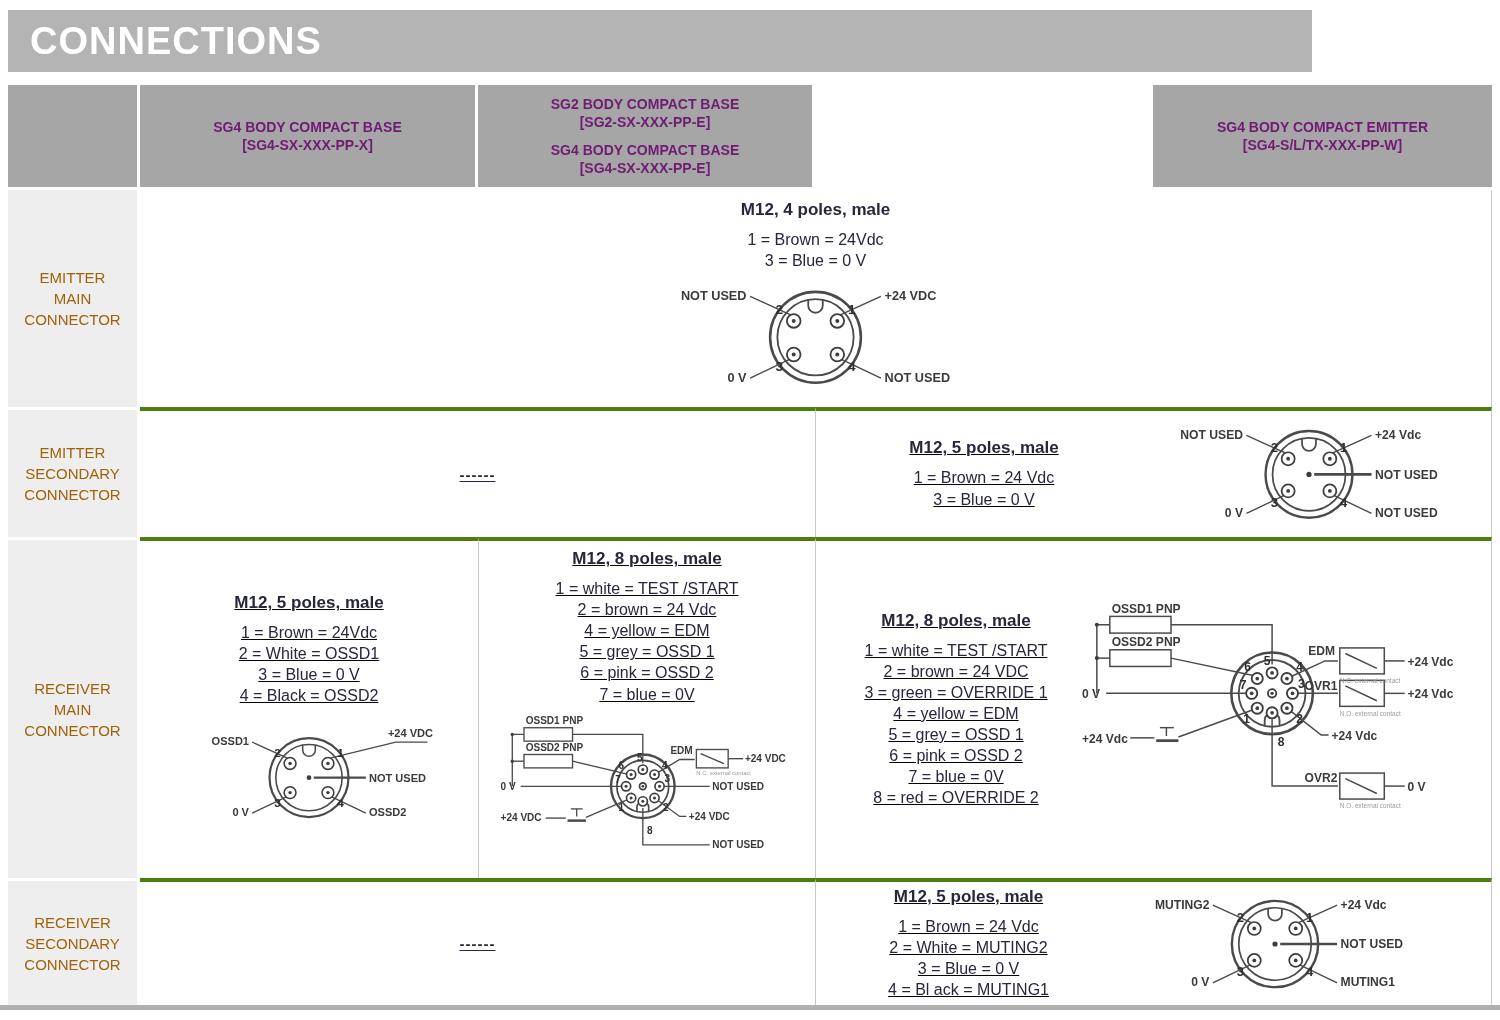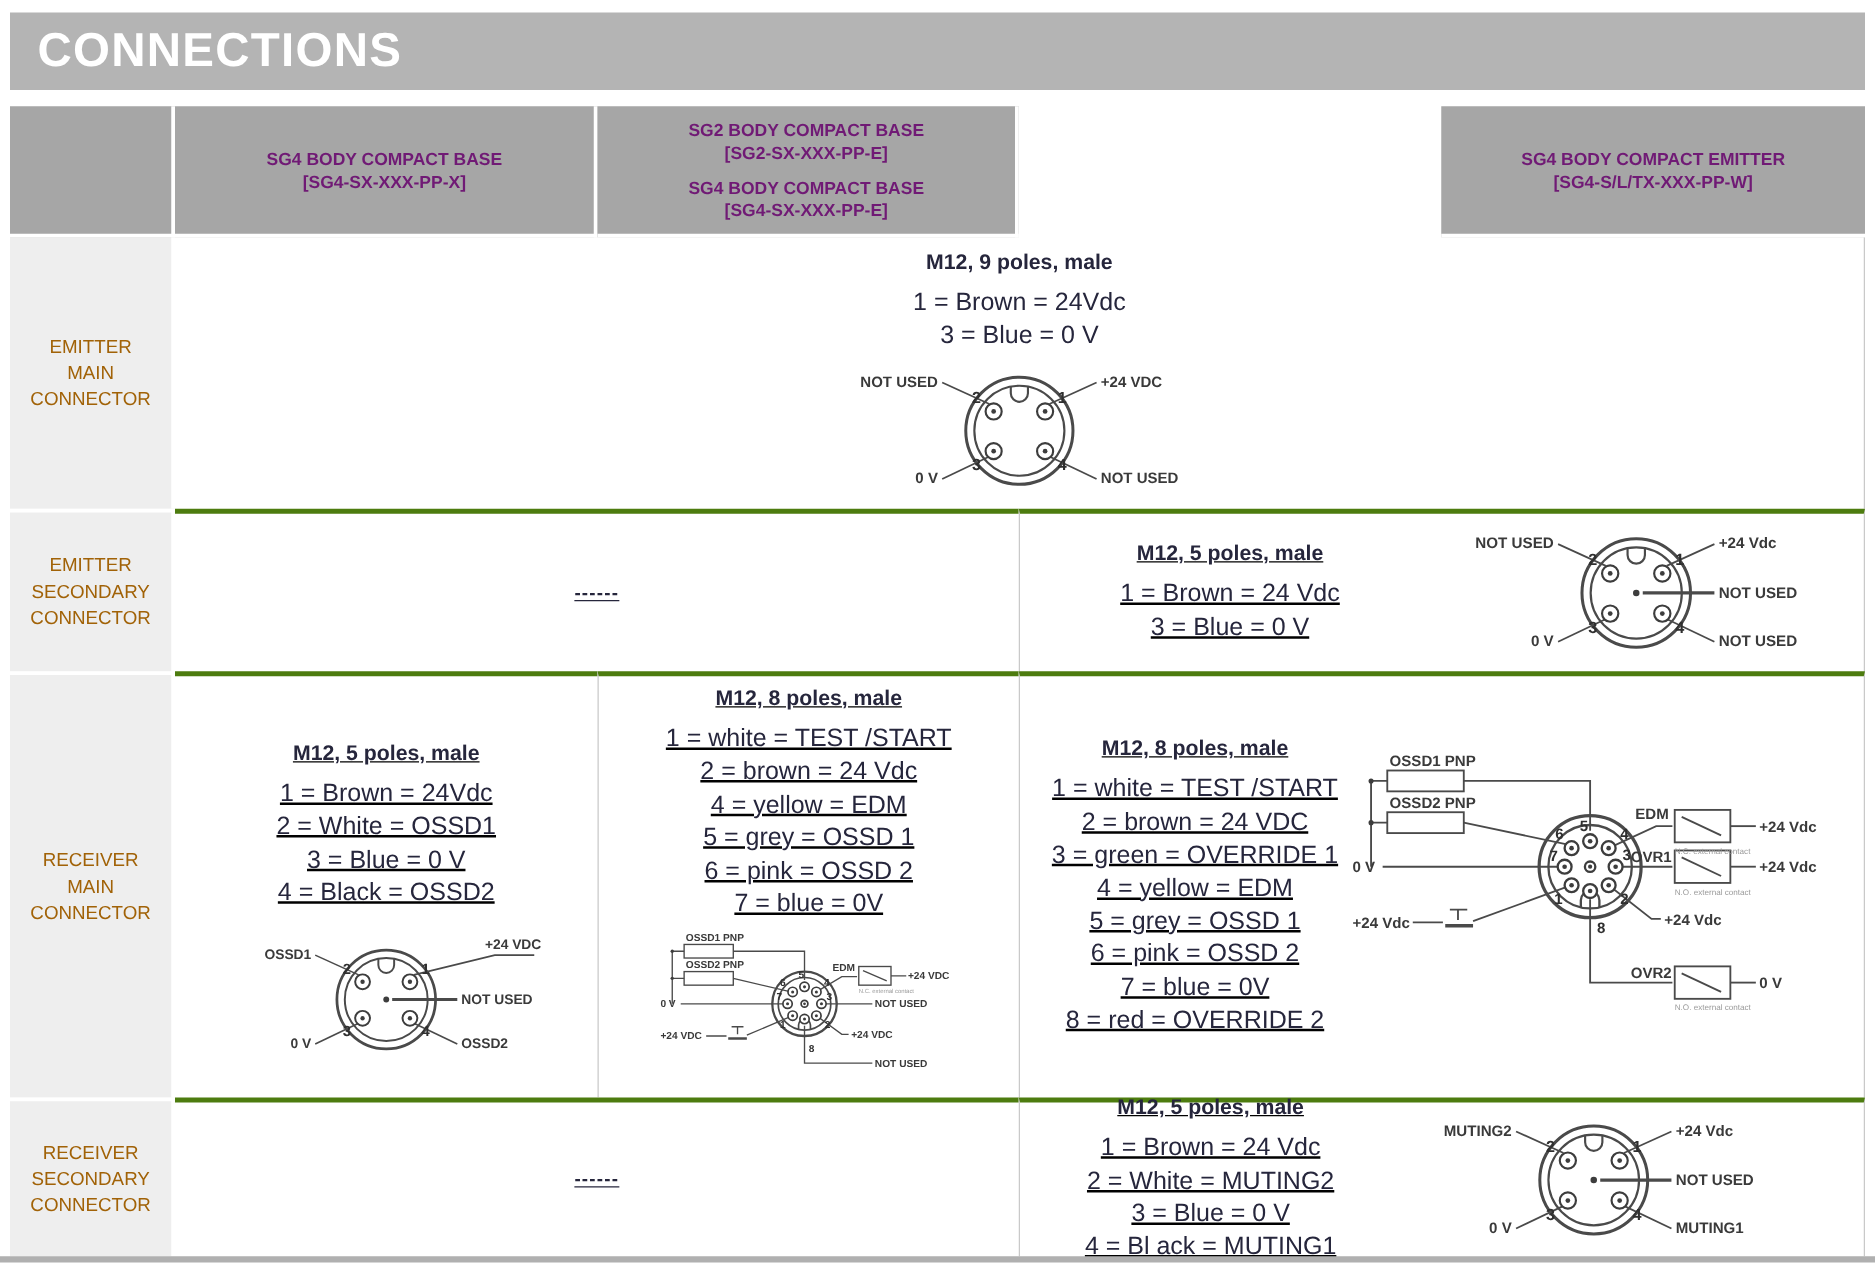--- a/index.html
+++ b/index.html
@@ -1,19 +1,19 @@
 <!DOCTYPE html>
 <html><head>
 <meta charset="utf-8">
 <style>
   * { box-sizing: border-box; margin: 0; padding: 0; }
   html,body { width:1500px; height:1020px; background:#fff; overflow:hidden;
               font-family:"Liberation Sans", sans-serif; }
   
-  .titlebar { position:absolute; left:8px; top:10px; width:1484px; height:62px;
+  .titlebar { position:absolute; left:8px; top:10px; width:1304px; height:62px;
               background:#b4b4b4; display:flex; align-items:center; }
   .titlebar h1 { color:#fff; font-size:38px; font-weight:bold; letter-spacing:1px;
                  padding-left:22px; }
   
   .tbl { position:absolute; left:8px; top:85px;
          display:grid;
          grid-template-columns:132px 338px 337px 338px 339px;
          grid-template-rows:105px 217px 130px 341px 127px; }
   .hcell { background:#a6a6a6; border-right:3px solid #fff; border-bottom:3px solid #fff;
            display:flex; flex-direction:column; justify-content:center; align-items:center;
@@ -37,21 +37,21 @@
   .esC { grid-column:4/6; grid-row:3; display:flex; align-items:center; padding-left:8px; }
   .rm1 { grid-column:2; grid-row:4; display:flex; flex-direction:column; align-items:center; padding-top:52px; }
   .rm2 { grid-column:3; grid-row:4; display:flex; flex-direction:column; align-items:center; padding-top:8px; }
   .rm34{ grid-column:4/6; grid-row:4; display:flex; align-items:center; padding-left:14px; }
   .rsD { grid-column:2/4; grid-row:5; }
   .rsC { grid-column:4/6; grid-row:5; display:flex; align-items:center; padding-left:10px; }
   .dash { display:flex; align-items:center; justify-content:center;
           font-weight:bold; font-size:15px; letter-spacing:1px; color:#26263c; }
   
   .mh    { font-size:17px; font-weight:bold; color:#26263c; margin-bottom:9px; text-align:center; }
-  .plist { font-size:20px; color:#26263c; white-space:pre-line; line-height:1.32; text-align:center; }
+  .plist { font-size:16px; color:#26263c; white-space:pre-line; line-height:1.32; text-align:center; }
   .es-txt { width:320px; text-align:center; }
   .rm34-txt { width:252px; text-align:center; }
   .rs-txt { width:285px; text-align:center; }
   
   svg { display:block; }
   .ln   { stroke:#4a4a4a; stroke-width:1.6; fill:none; }
   .lnT  { stroke:#4a4a4a; stroke-width:3;   fill:none; }
   .ring { stroke:#4a4a4a; stroke-width:2;   fill:none; }
   .ring2{ stroke:#4a4a4a; stroke-width:2.8; fill:none; }
   .pin  { stroke:#3d3d3d; stroke-width:2;   fill:#fff; }
@@ -100,21 +100,21 @@
 SECONDARY
 CONNECTOR</div>
   <div class="rhead rh3 gT">RECEIVER
 MAIN
 CONNECTOR</div>
   <div class="rhead rh4 gT">RECEIVER
 SECONDARY
 CONNECTOR</div>
 
   <div class="cell em bR">
-    <div class="mh">M12, 9 poles, male</div>
+    <div class="mh">M12, 4 poles, male</div>
     <div class="plist">1 = Brown = 24Vdc
 3 = Blue = 0 V</div>
     <svg width="345" viewBox="0 0 380 146">
       <g>
         <path class="ln" d="M118,28 L162,48"></path>
           <path class="ln" d="M218,48 L262,28"></path>
         <path class="ln" d="M162,97 L118,118"></path>
           <path class="ln" d="M218,97 L262,118"></path>
         <circle class="ring2" cx="190" cy="73" r="50"></circle>
           <circle class="ring" cx="190" cy="73" r="42"></circle>

